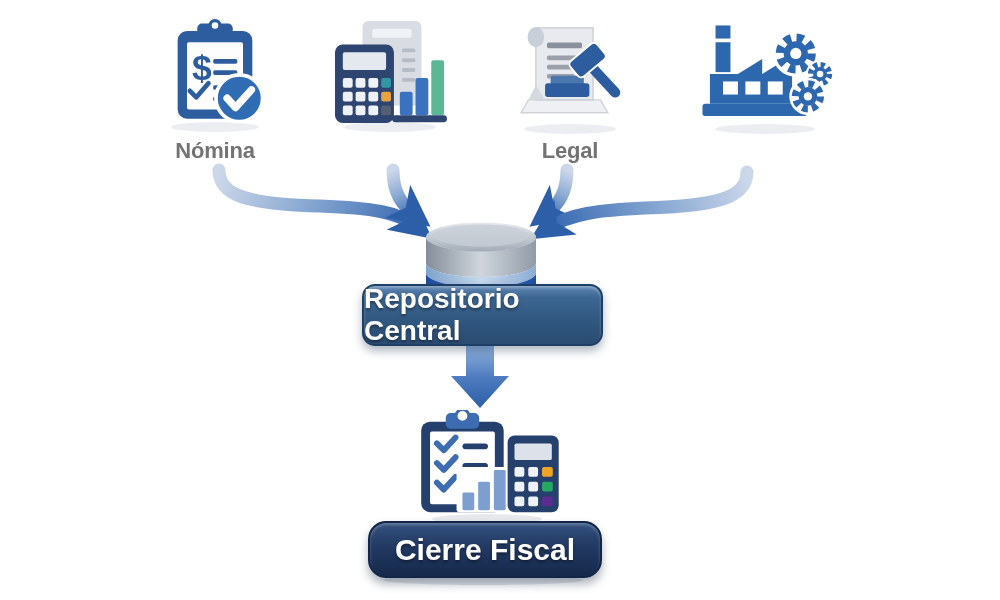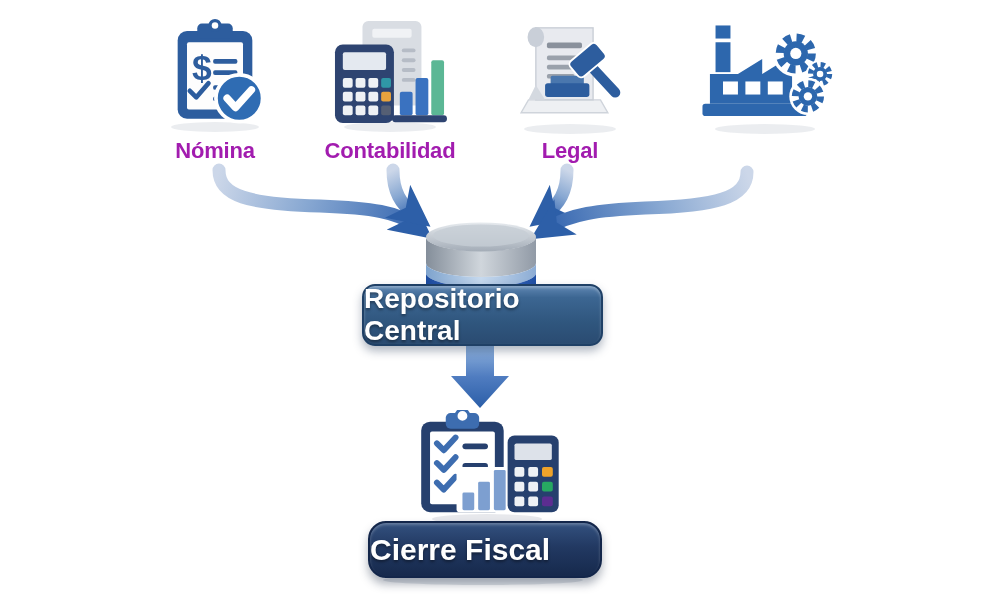--- a/index.html
+++ b/index.html
@@ -3,27 +3,27 @@
 <meta charset="utf-8">
 <style>
   html,body{margin:0;padding:0;background:#fff;}
   #stage{
     position:relative;width:1000px;height:600px;background:#ffffff;
     overflow:hidden;font-family:"Liberation Sans","DejaVu Sans",sans-serif;
   }
   .source{position:absolute;top:10px;width:180px;text-align:center;}
   .source .icon-wrap{height:120px;display:flex;align-items:flex-end;justify-content:center;}
   .src-label{
-    display:block;margin-top:8px;font-size:22px;font-weight:700;color:#a21caf;
+    display:block;margin-top:8px;font-size:22px;font-weight:700;color:#737373;
     letter-spacing:-0.2px;
   }
   #overlay{position:absolute;left:0;top:0;z-index:1;}
   .source{z-index:2;}
   .btn{
-    position:absolute;z-index:3;display:flex;align-items:center;
+    position:absolute;z-index:3;display:flex;align-items:center;justify-content:center;
     color:#fff;font-weight:700;border-radius:13px;
     text-shadow:0 2px 3px rgba(0,0,0,.4);
   }
   #repo-btn{
     left:362px;top:284px;width:237px;height:58px;font-size:28px;
     background:linear-gradient(180deg,#5e86b2 0%,#3c6692 20%,#30577f 60%,#2a4b71 100%);
     border:2px solid #1f4066;
     box-shadow:0 5px 10px rgba(30,50,80,.35), inset 0 2px 3px rgba(255,255,255,.3);
   }
   #cierre-btn{
@@ -166,21 +166,20 @@
         </g>
         <rect x="53" y="62" width="10" height="10" rx="2" fill="#2f97a6"></rect>
         <rect x="53" y="76" width="10" height="10" rx="2" fill="#e8a33d"></rect>
         <rect x="53" y="90" width="10" height="10" rx="2" fill="#555f74"></rect>
         <rect x="72" y="76" width="13" height="24" rx="2" fill="#3a72c0"></rect>
         <rect x="88" y="62" width="13" height="38" rx="2" fill="#3a72c0"></rect>
         <rect x="104" y="44" width="13" height="56" rx="2" fill="#5bb795"></rect>
         <rect x="64" y="100" width="56" height="7" rx="3.5" fill="#2e4471"></rect>
       </svg>
     </div>
-    <span class="src-label">Contabilidad</span>
   </div>
 
   <div class="source" style="left:480px">
     <div class="icon-wrap">
       <svg width="120" height="112" viewBox="0 0 130 120">
         <polygon points="20,88 98,88 106,102 12,102" fill="#eef0f3" stroke="#cfd4db" stroke-width="1.5"></polygon>
         <rect x="28" y="10" width="62" height="78" fill="#e8eaef" stroke="#c9ced6" stroke-width="1.5"></rect>
         <ellipse cx="28" cy="20" rx="9" ry="11" fill="#c9cfd8"></ellipse>
         <polygon points="28,72 38,88 20,88" fill="#d4d9e0"></polygon>
         <rect x="40" y="26" width="38" height="6" rx="2" fill="#8a919c"></rect>

